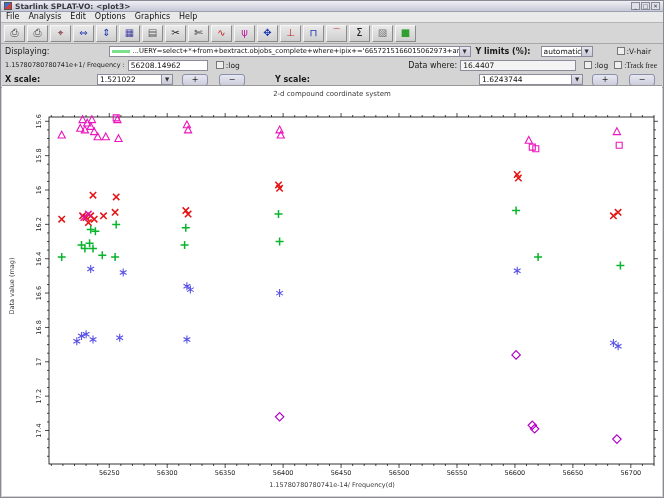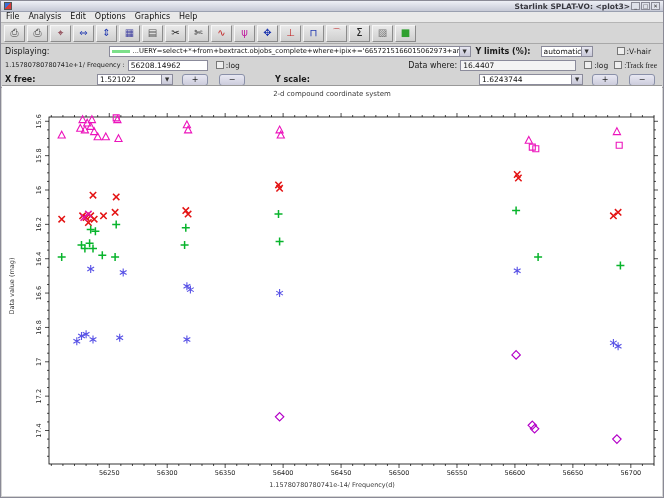--- a/index.html
+++ b/index.html
@@ -2,21 +2,21 @@
 <html><head>
 <meta charset="utf-8">
 <style>
   html,body{margin:0;padding:0;background:#777;font-family:"DejaVu Sans",sans-serif;}
   *{box-sizing:border-box;}
   .window{position:relative;width:664px;height:498px;background:#d4d4d4;border:1px solid #8a8a96;overflow:hidden;}
   
   .titlebar{height:11px;display:flex;align-items:center;padding:0 3px;
     background:linear-gradient(#eef0f6,#c6c9d6);border-bottom:1px solid #9aa0b0;}
   .app-icon{width:8px;height:8px;background:linear-gradient(135deg,#3a6fd8 0 45%,#d83a3a 45% 100%);border:1px solid #555;margin-right:3px;}
-  .win-title{flex:1;text-align:right;font-size:7.5px;font-weight:bold;color:#38383f;line-height:9px;}
+  .win-title{flex:1;text-align:left;font-size:7.5px;font-weight:bold;color:#38383f;line-height:9px;}
   .win-btn{width:9px;height:8px;margin-left:1px;background:#dfe1ea;border:1px solid #8a8a96;
     font-size:5.5px;line-height:6px;text-align:center;color:#333;}
   
   .menubar{height:11px;display:flex;align-items:center;gap:9px;padding:0 5px;background:#e9e9e9;border-bottom:1px solid #b5b5b5;}
   .menu-item{font-size:8px;color:#111;line-height:10px;}
   
   .toolbar{height:21px;display:flex;align-items:center;gap:2px;padding:0 3px;background:#d6d6d6;border-bottom:1px solid #a8a8a8;}
   .tbtn{width:21px;height:17px;display:flex;align-items:center;justify-content:center;
     background:linear-gradient(#e9e9e9,#cfcfcf);border:1px solid;border-color:#f6f6f6 #8b8b8b #8b8b8b #f6f6f6;
     font-size:10px;line-height:10px;}
@@ -122,21 +122,21 @@
         <span class="cb"></span>
         <span class="cb-lbl">:log</span>
       </span>
       <span style="margin-left:6px;margin-right:2px;display:flex;align-items:center;font-family:Liberation Serif, serif;">
         <span class="cb"></span>
         <span class="cb-lbl">:Track free</span>
       </span>
     </div>
 
     <div class="row row3">
-      <span class="lbl r-lbl" style="width:88px;font-weight:bold;">X free:</span>
+      <span class="lbl r-lbl" style="width:88px;font-weight:bold;">X scale:</span>
       <span class="combo" style="width:76px;margin-left:4px;">
         <span class="field">1.521022</span>
         <span class="combo-arrow">▼</span>
       </span>
       <span class="pm-btn" style="margin-left:9px;">+</span>
       <span class="pm-btn" style="margin-left:11px;">−</span>
       <span class="lbl r-lbl" style="width:200px;font-weight:bold;margin-left:auto;">Y scale:</span>
       <span class="combo" style="width:104px;margin-left:4px;">
         <span class="field">1.6243744</span>
         <span class="combo-arrow">▼</span>

